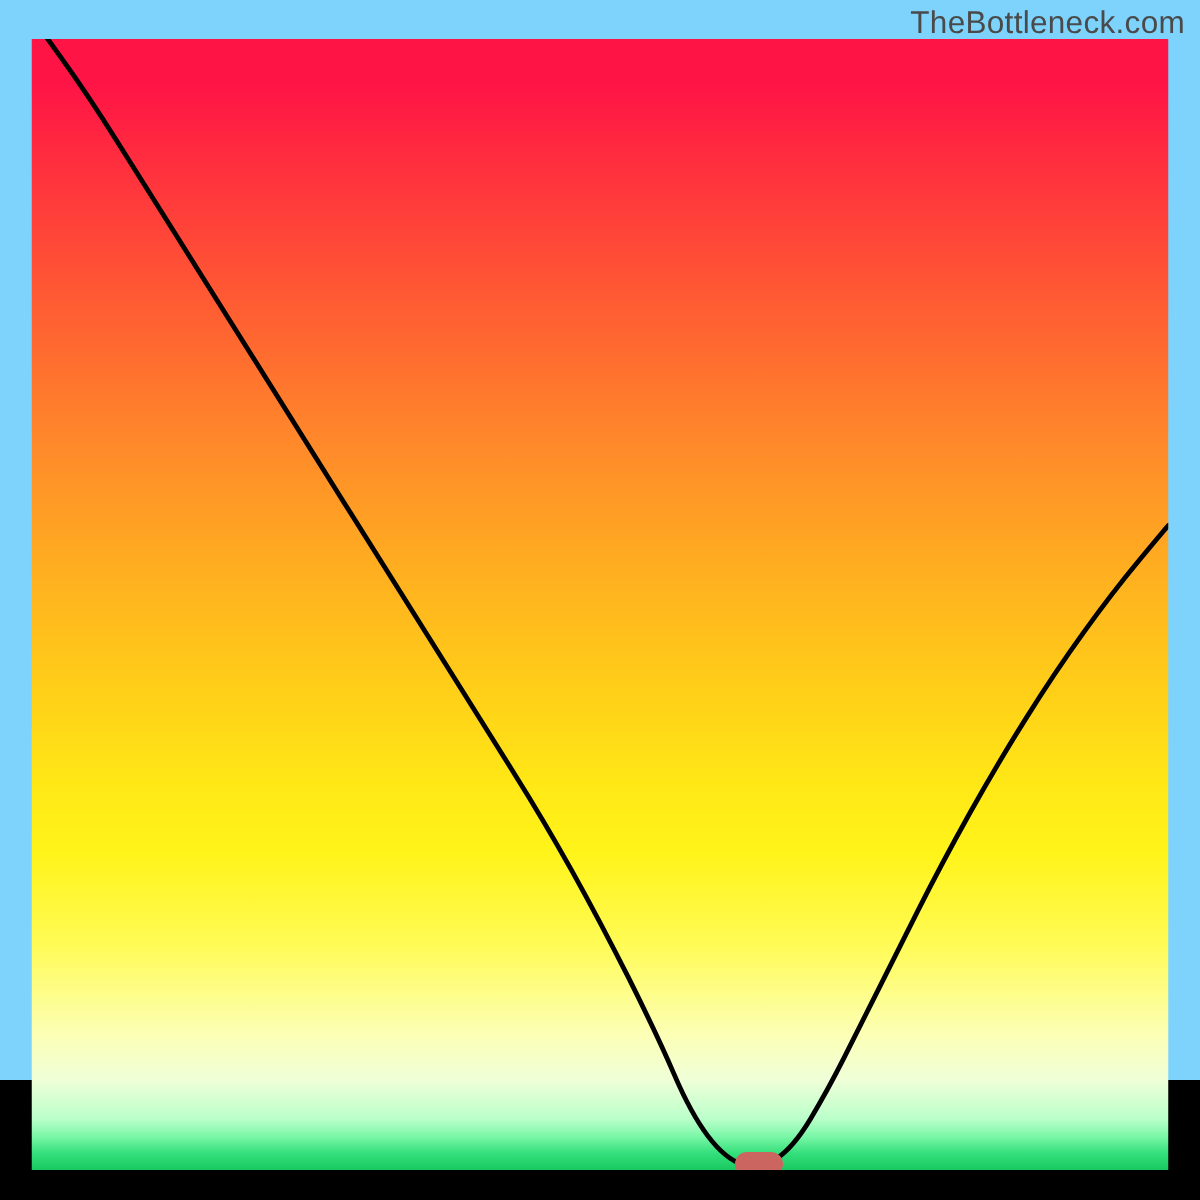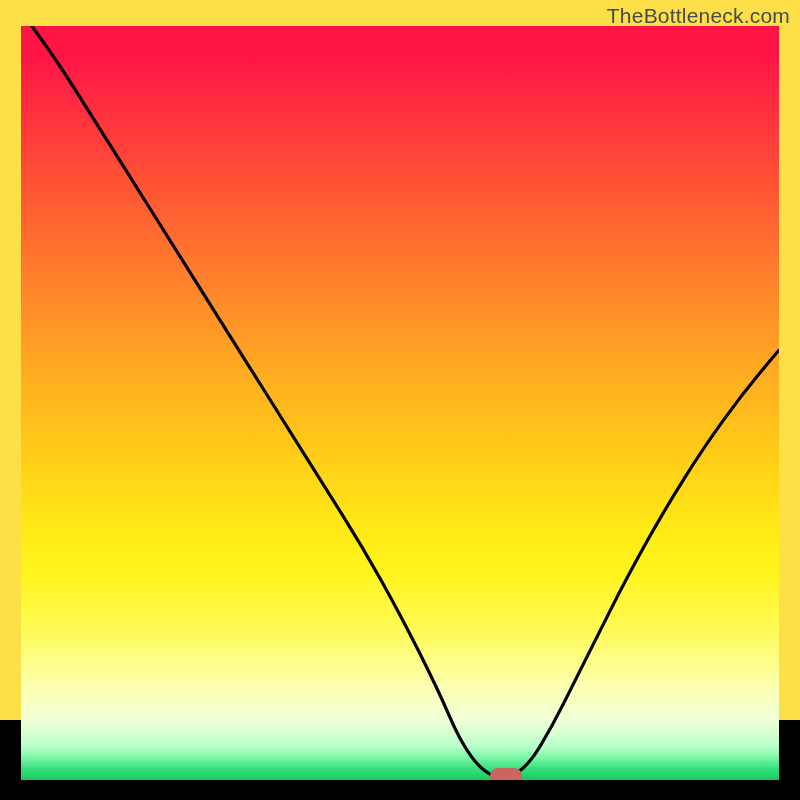--- a/index.html
+++ b/index.html
@@ -8,21 +8,21 @@
     width: 800px;
     height: 800px;
     background: #000;
     overflow: hidden;
     font-family: Arial, Helvetica, sans-serif;
   }
   .frame {
     position: relative;
     width: 800px;
     height: 720px;
-    background: #fde047;
+    background: #7dd3fc;
   }
   .watermark {
     position: absolute;
     top: 4px;
     right: 10px;
     color: #4a4a4a;
     font-size: 21px;
     font-weight: 500;
     letter-spacing: 0.2px;
     z-index: 10;

